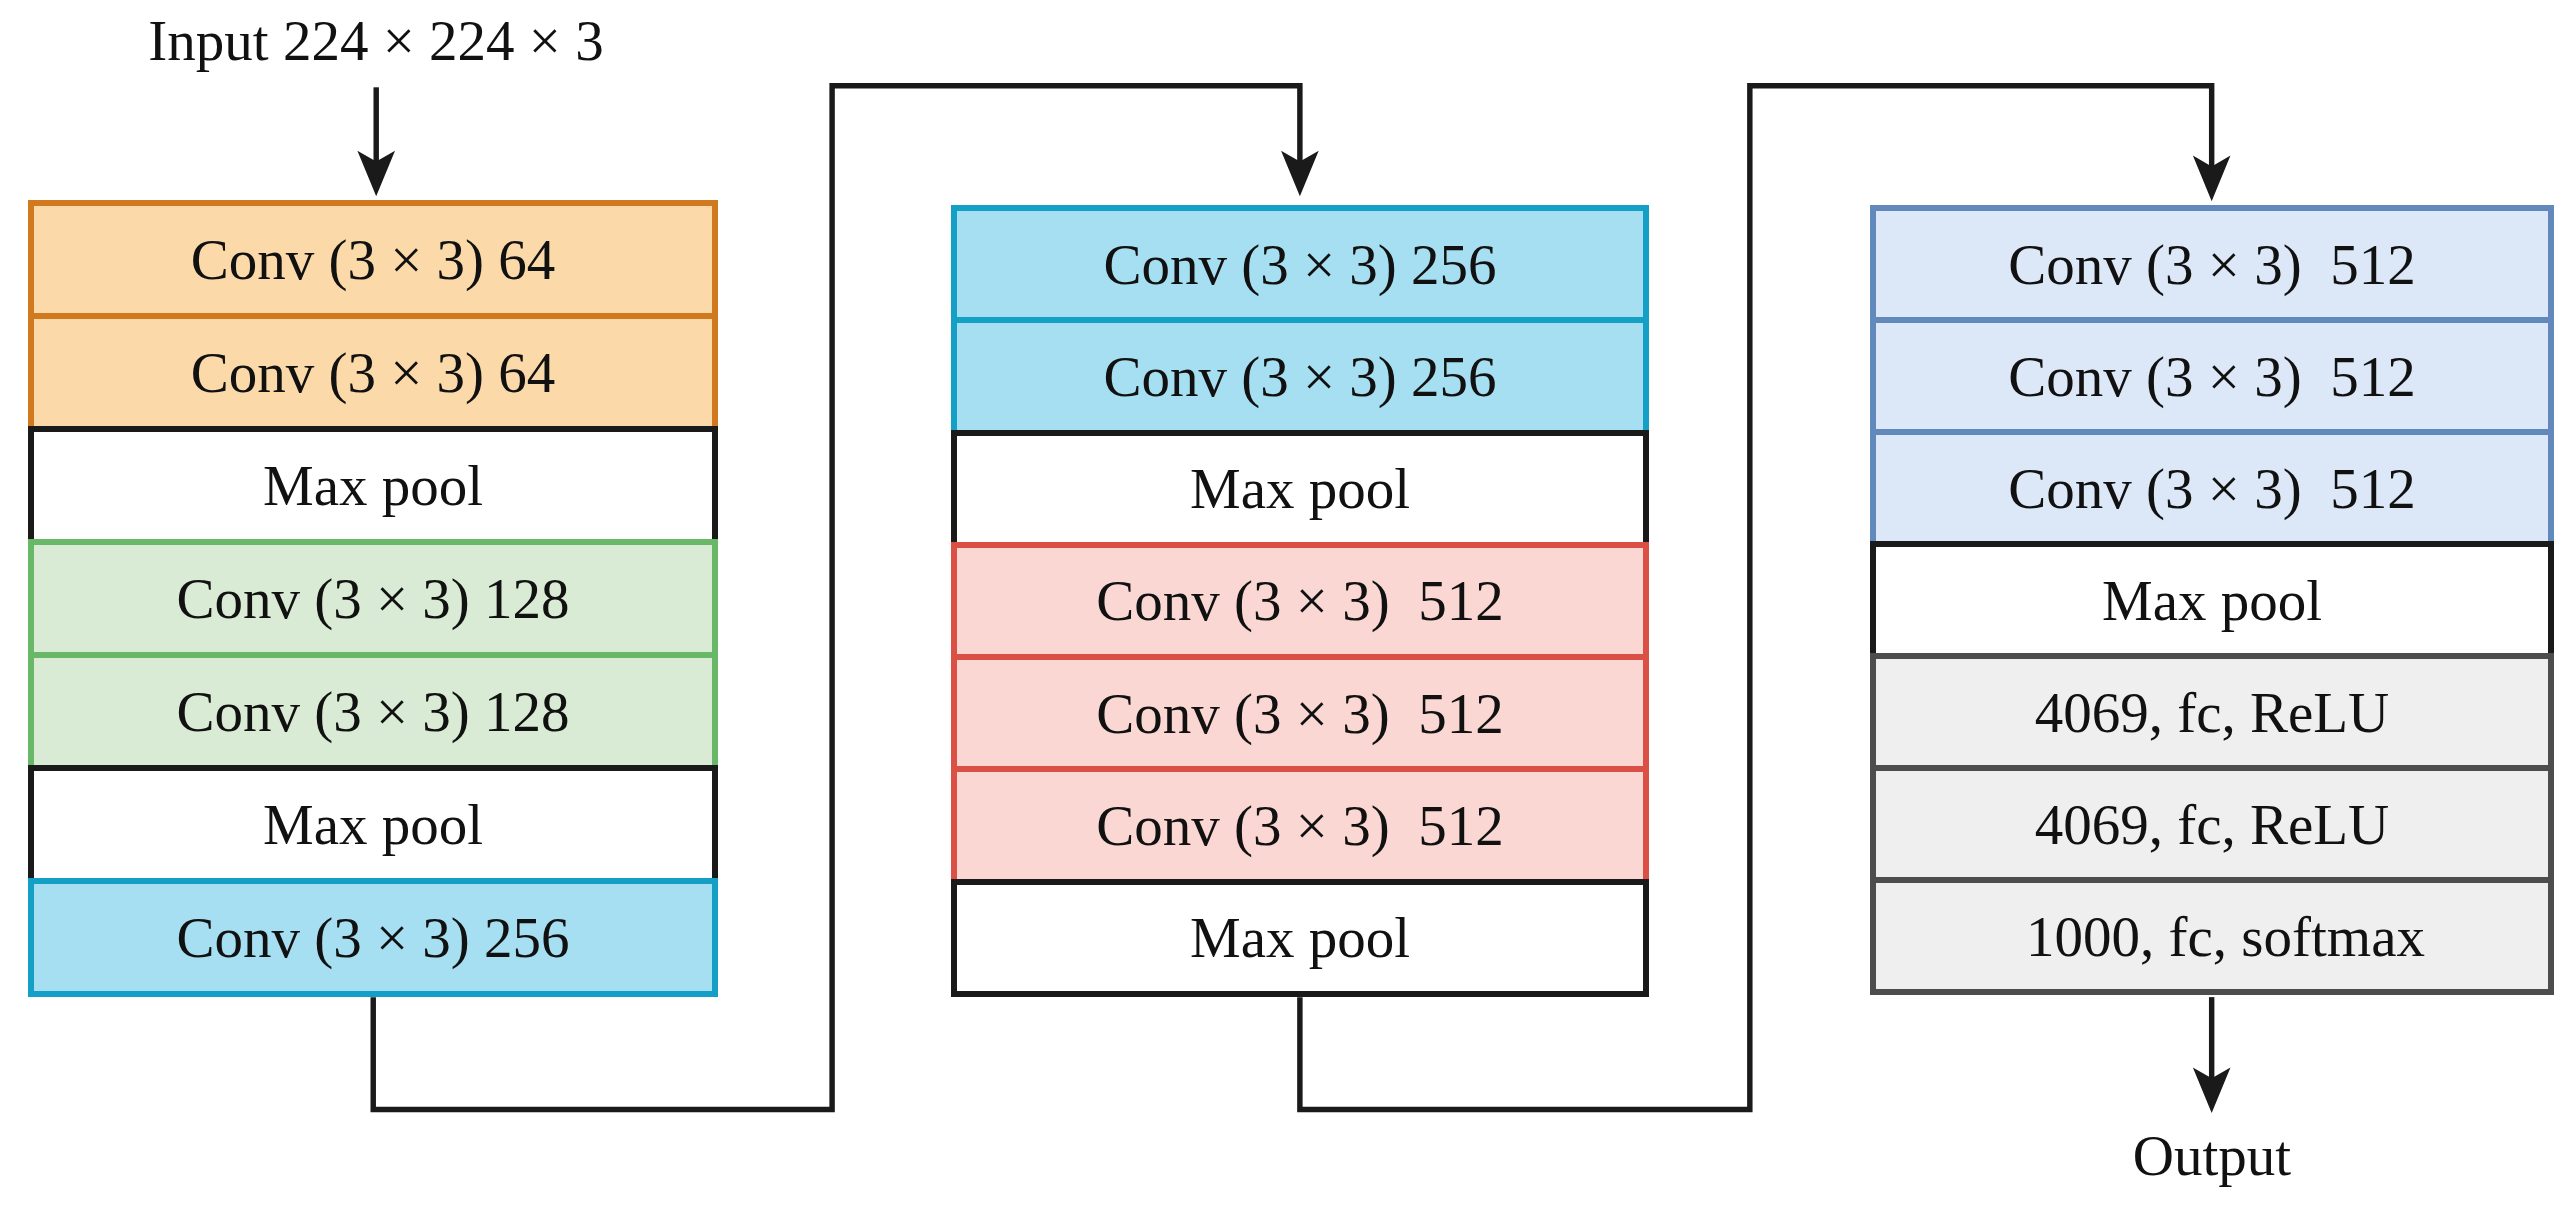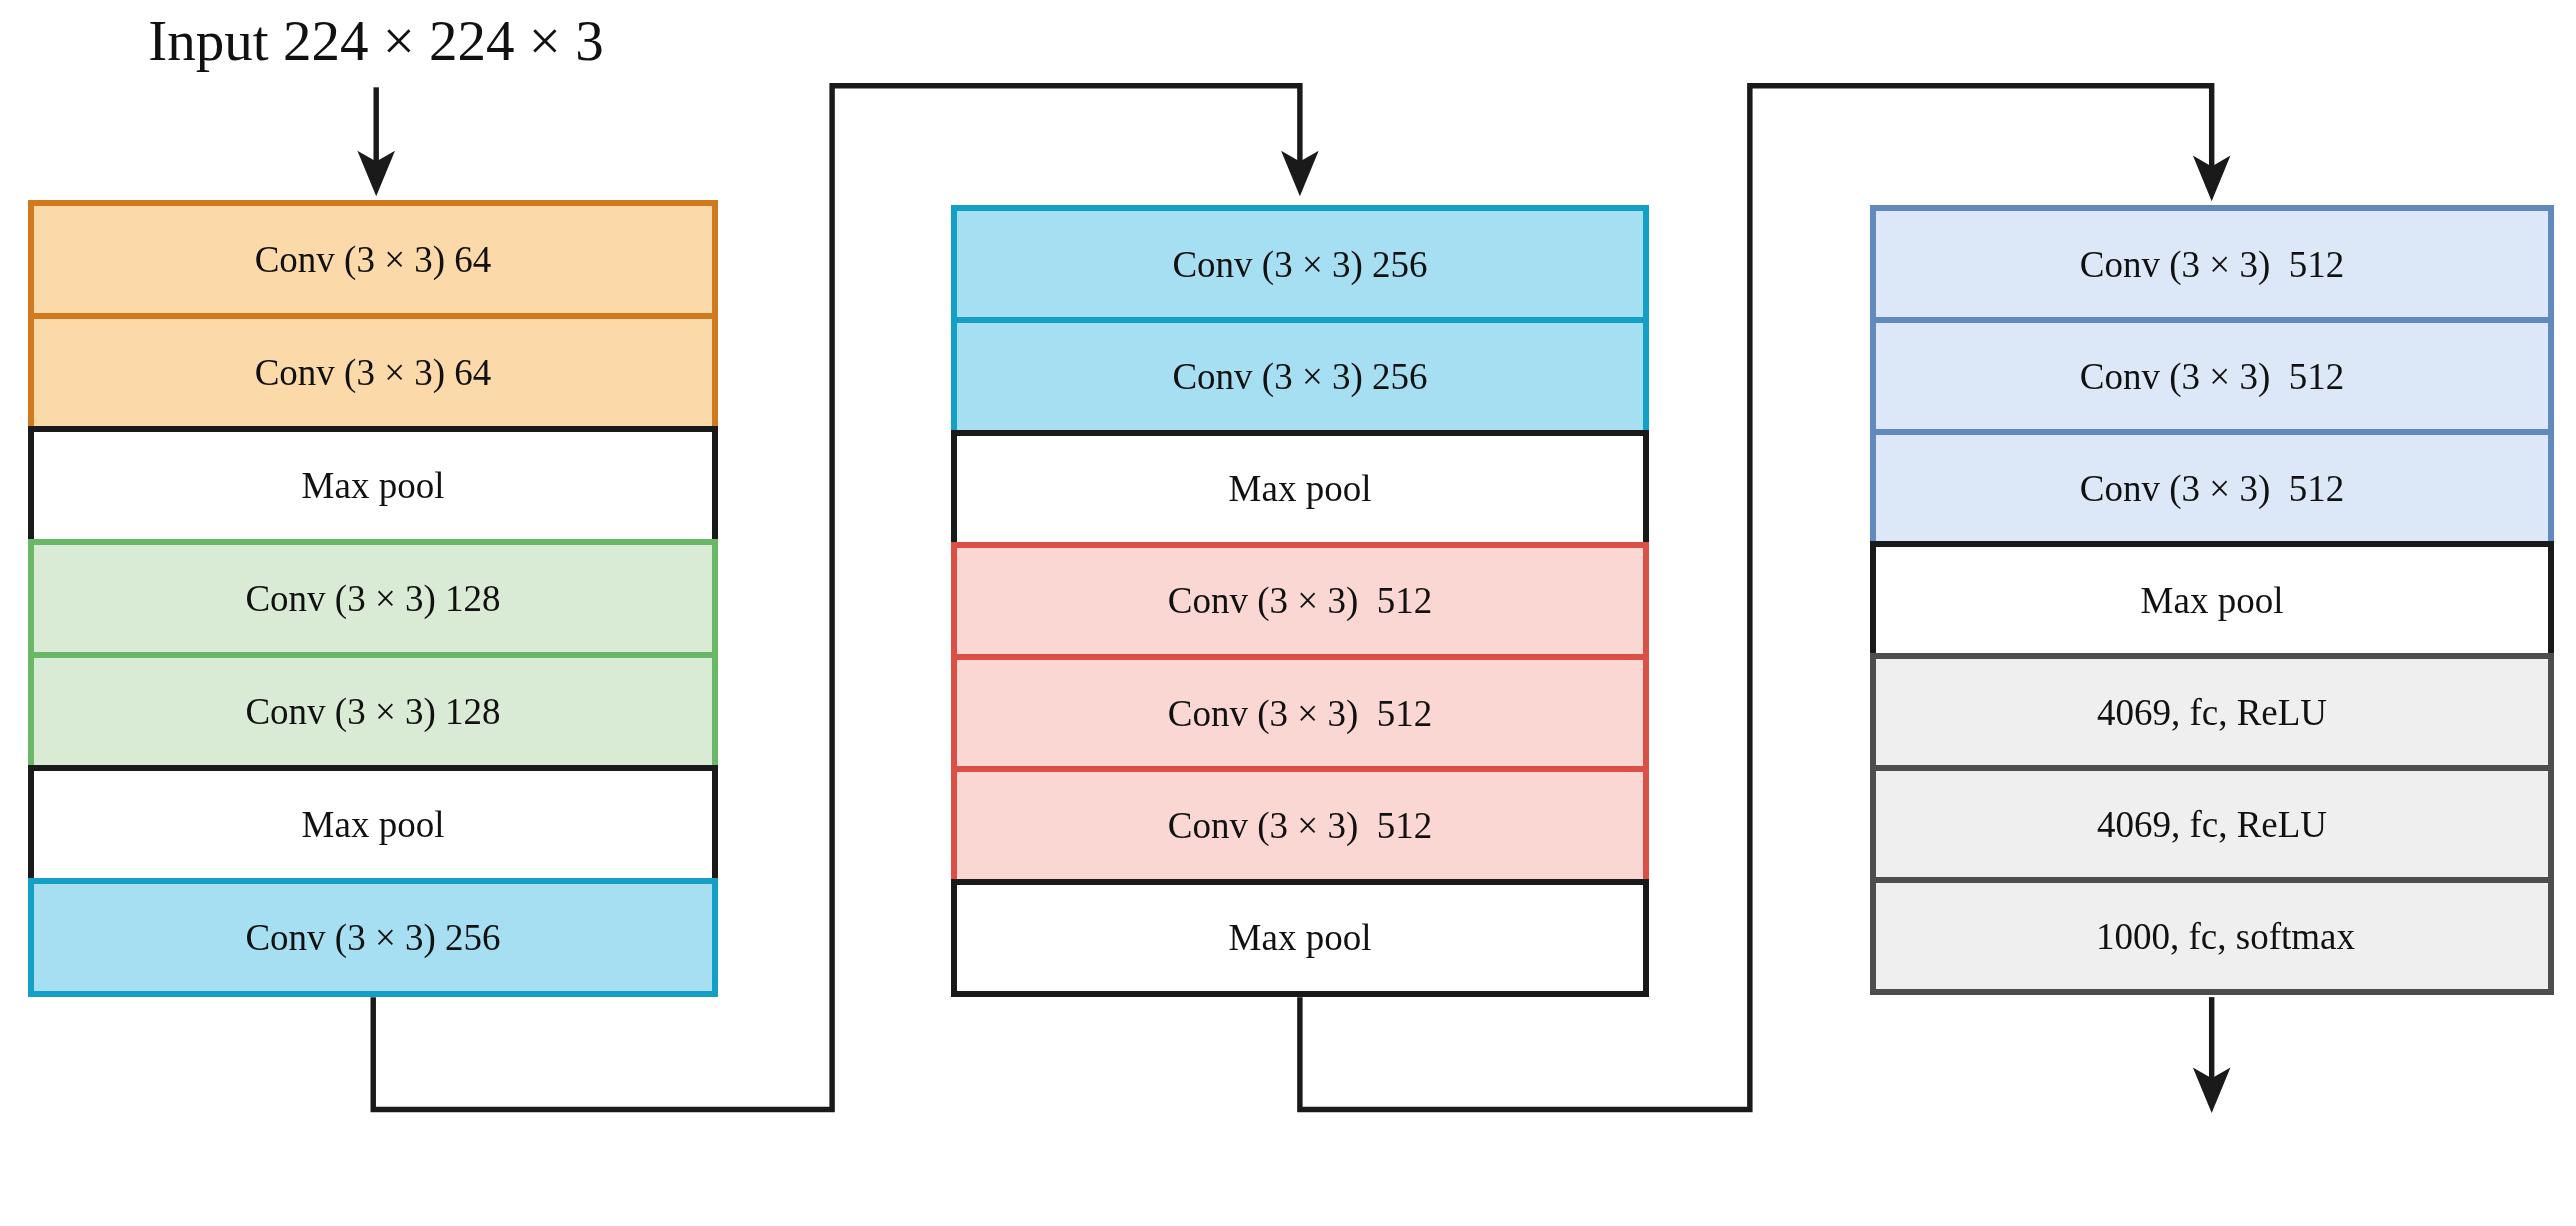--- a/index.html
+++ b/index.html
@@ -52,21 +52,21 @@
   .block {
     flex: 1 1 0;
     border: 6px solid #000;
     display: flex;
     align-items: center;
     justify-content: center;
     box-sizing: border-box;
   }
   .block + .block { margin-top: -6px; }
   .block-label {
-    font-size: 37px;
+    font-size: 57px;
     color: #111111;
     white-space: pre;
   }
 </style>
 </head>
 <body>
 
 <div class="stage">
 
   <svg class="wires" viewBox="0 0 2602 1239" xmlns="http://www.w3.org/2000/svg">
@@ -167,15 +167,16 @@
 
   <div class="block" style="background: rgb(239, 239, 239); border-color: rgb(77, 77, 77);">
     <span class="block-label">4069, fc, ReLU</span>
   </div>
 
   <div class="block" style="background: rgb(239, 239, 239); border-color: rgb(77, 77, 77); padding-left: 27px;">
     <span class="block-label">1000, fc, softmax</span>
   </div>
 </div>
 
+  <div class="flow-label output-label">Output</div>
 
 </div>
 
 
 </body></html>

